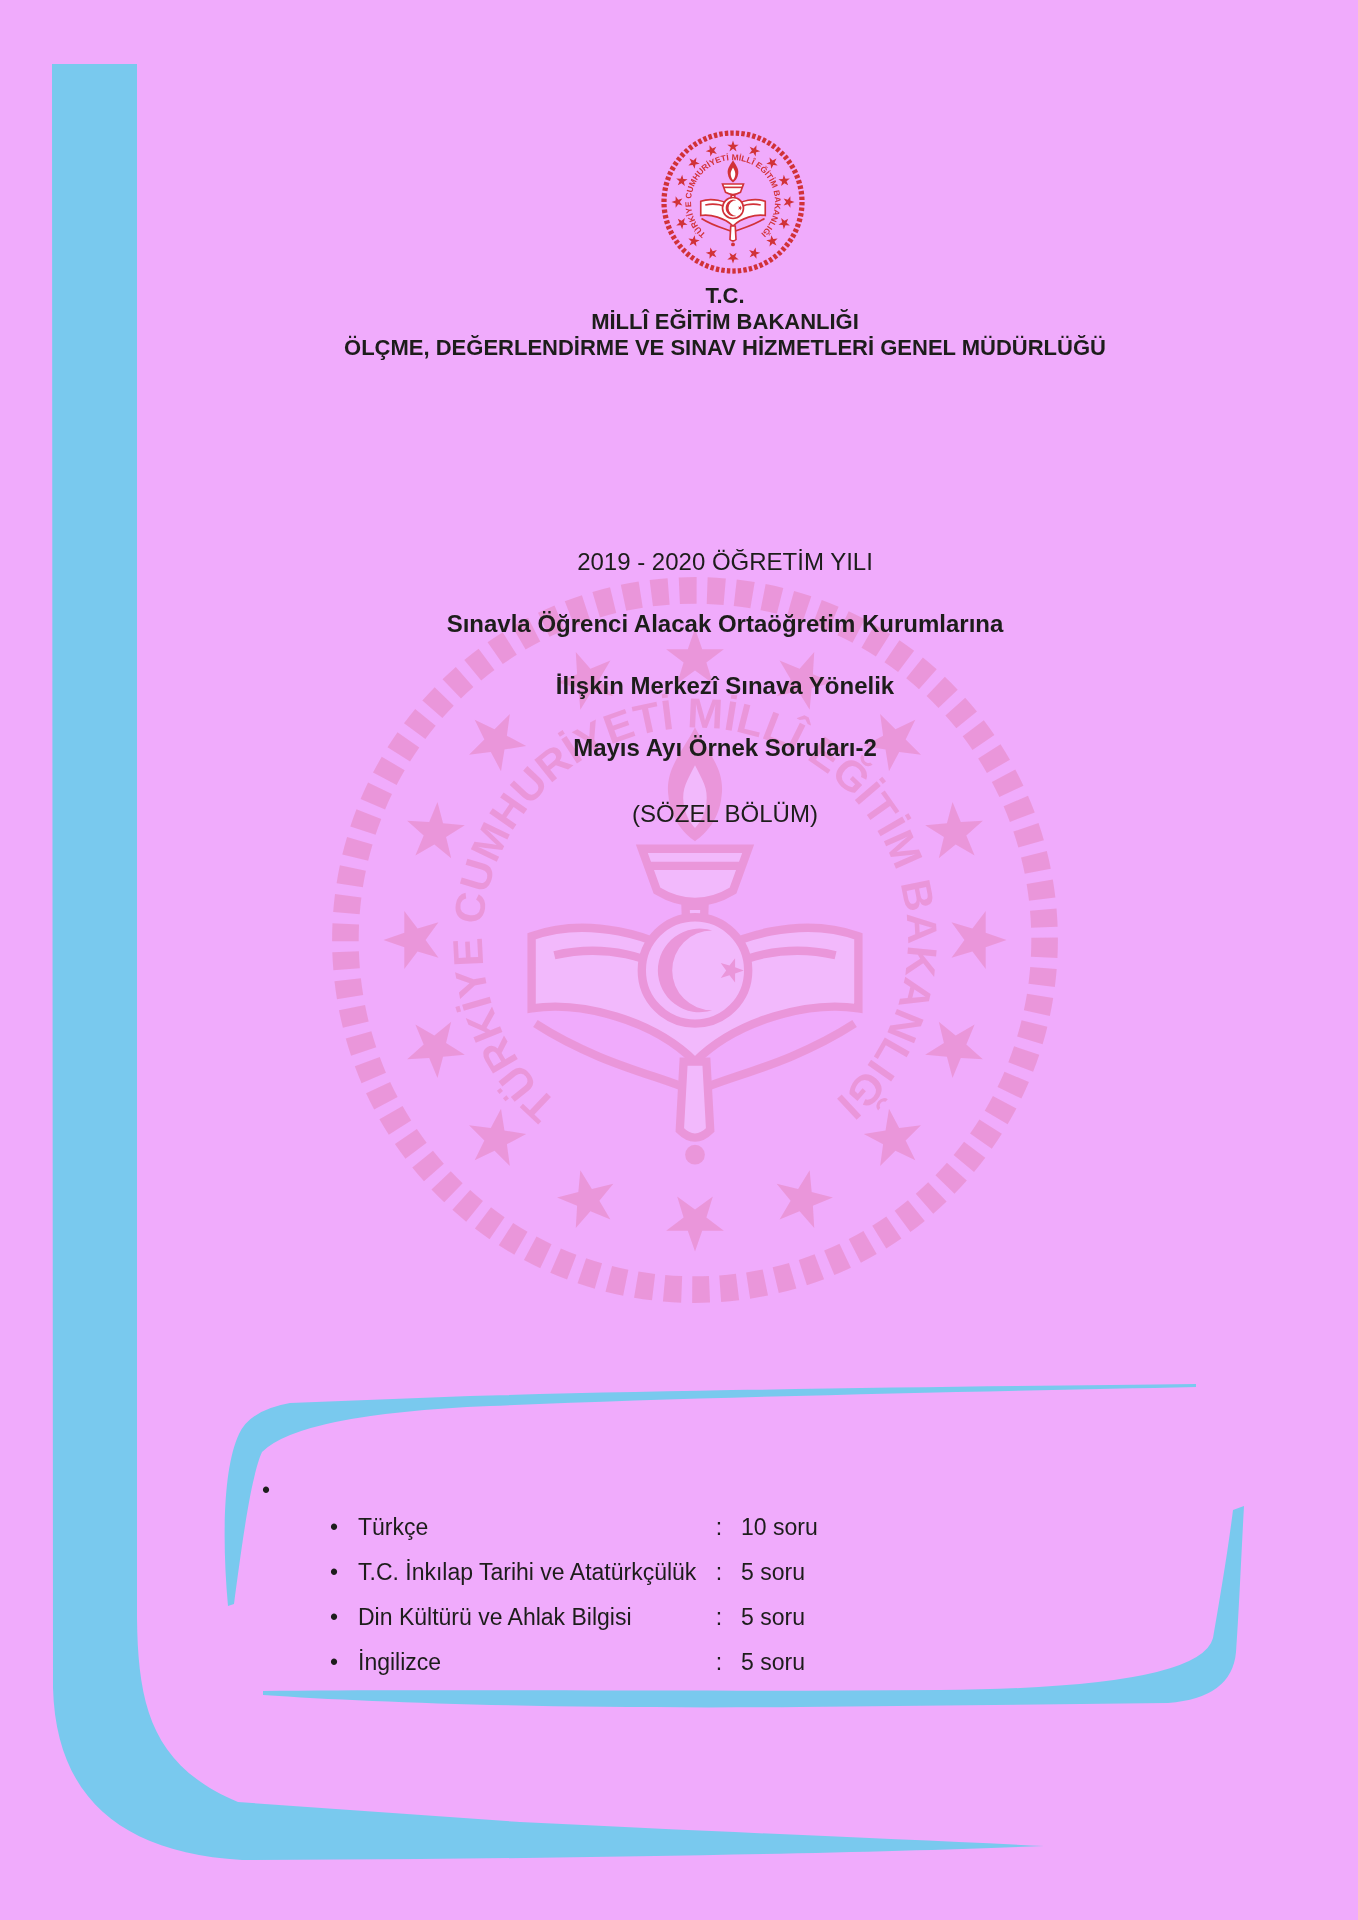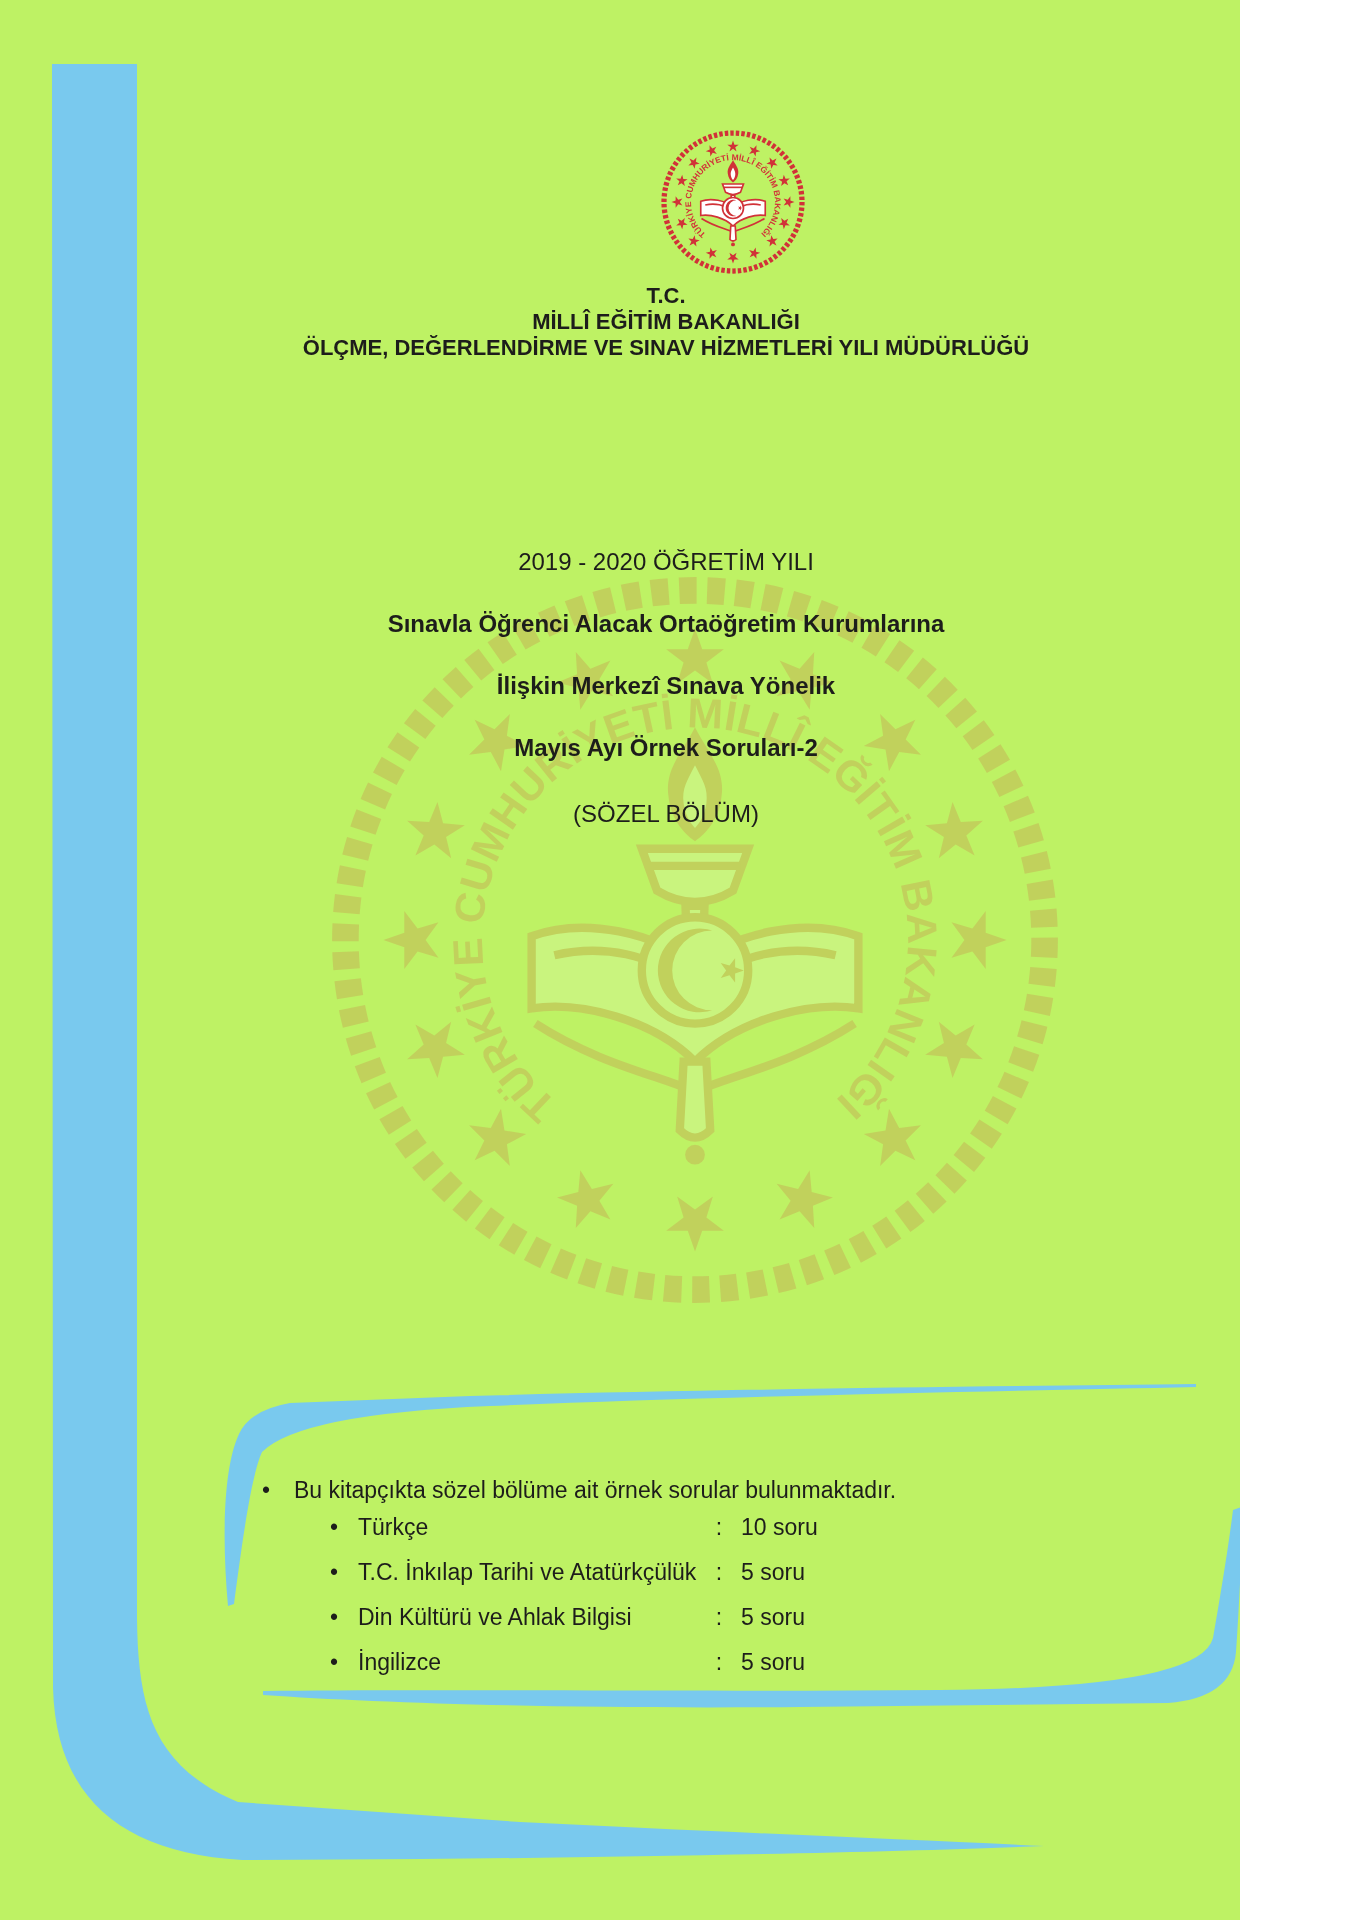--- a/index.html
+++ b/index.html
@@ -1,17 +1,17 @@
 <!DOCTYPE html>
 <html><head>
 <meta charset="utf-8">
 <style>
   html,body{margin:0;padding:0;background:#ffffff;}
   .page{
-    position:relative;width:1240px;height:1920px;overflow:hidden;background:#bef264;
+    position:relative;width:1358px;height:1920px;overflow:hidden;background:#f0abfc;
     font-family:"Liberation Sans","DejaVu Sans",sans-serif;color:#1d1d1b;
   }
   svg.deco{position:absolute;left:0;top:0;z-index:1;}
   .watermark{position:absolute;left:315px;top:560px;width:760px;height:760px;opacity:0.17;z-index:0;}
   .seal-logo{position:absolute;left:658px;top:127px;width:150px;height:150px;z-index:2;}
   .center-line{position:absolute;left:92px;right:0;text-align:center;z-index:2;white-space:nowrap;}
   .hdr{font-weight:bold;font-size:22px;line-height:26px;}
   .title{font-size:24px;line-height:44px;font-weight:bold;}
   .title.regular{font-weight:normal;}
   .section{font-size:24px;font-weight:normal;}
@@ -83,31 +83,30 @@
     <path fill="#79c9ee" d="M228,1606 C222,1540 223,1468 239,1434 Q250,1410 290,1403 L470,1396 C720,1389 1010,1386 1196,1384 L1196,1387 C1010,1391 730,1396 490,1406 Q300,1414 262,1452 C250,1478 240,1560 234,1604 Z"></path>
     <path fill="#79c9ee" d="M1244,1506 C1241,1560 1239,1610 1236,1652 Q1232,1698 1168,1703 L800,1707 C560,1709 380,1703 263,1695 L263,1691 C430,1689 700,1692 940,1690 Q1200,1688 1213,1638 C1220,1598 1228,1550 1233,1510 Z"></path>
   </svg>
 
   <svg class="seal-logo" viewBox="0 0 200 200">
     <use href="#seal"></use>
   </svg>
 
   <div class="center-line hdr" style="top:283px">T.C.</div>
   <div class="center-line hdr" style="top:309px">MİLLÎ EĞİTİM BAKANLIĞI</div>
-  <div class="center-line hdr" style="top:335px">ÖLÇME, DEĞERLENDİRME VE SINAV HİZMETLERİ YILI MÜDÜRLÜĞÜ</div>
+  <div class="center-line hdr" style="top:335px">ÖLÇME, DEĞERLENDİRME VE SINAV HİZMETLERİ GENEL MÜDÜRLÜĞÜ</div>
 
   <div class="center-line title regular" style="top:540px">2019 - 2020 ÖĞRETİM YILI</div>
   <div class="center-line title" style="top:602px">Sınavla Öğrenci Alacak Ortaöğretim Kurumlarına</div>
   <div class="center-line title" style="top:664px">İlişkin Merkezî Sınava Yönelik</div>
   <div class="center-line title" style="top:726px">Mayıs Ayı Örnek Soruları-2</div>
   <div class="center-line section" style="top:800px">(SÖZEL BÖLÜM)</div>
 
   <div class="info-row" style="top:1477px">
     <span class="b1">•</span>
-    <span class="t1">Bu kitapçıkta sözel bölüme ait örnek sorular bulunmaktadır.</span>
   </div>
 
   <div class="info-row" style="top:1514px">
     <span class="b2">•</span>
     <span class="lbl">Türkçe</span>
     <span class="col">:</span>
     <span class="val">10 soru</span>
   </div>
   <div class="info-row" style="top:1559px">
     <span class="b2">•</span>

